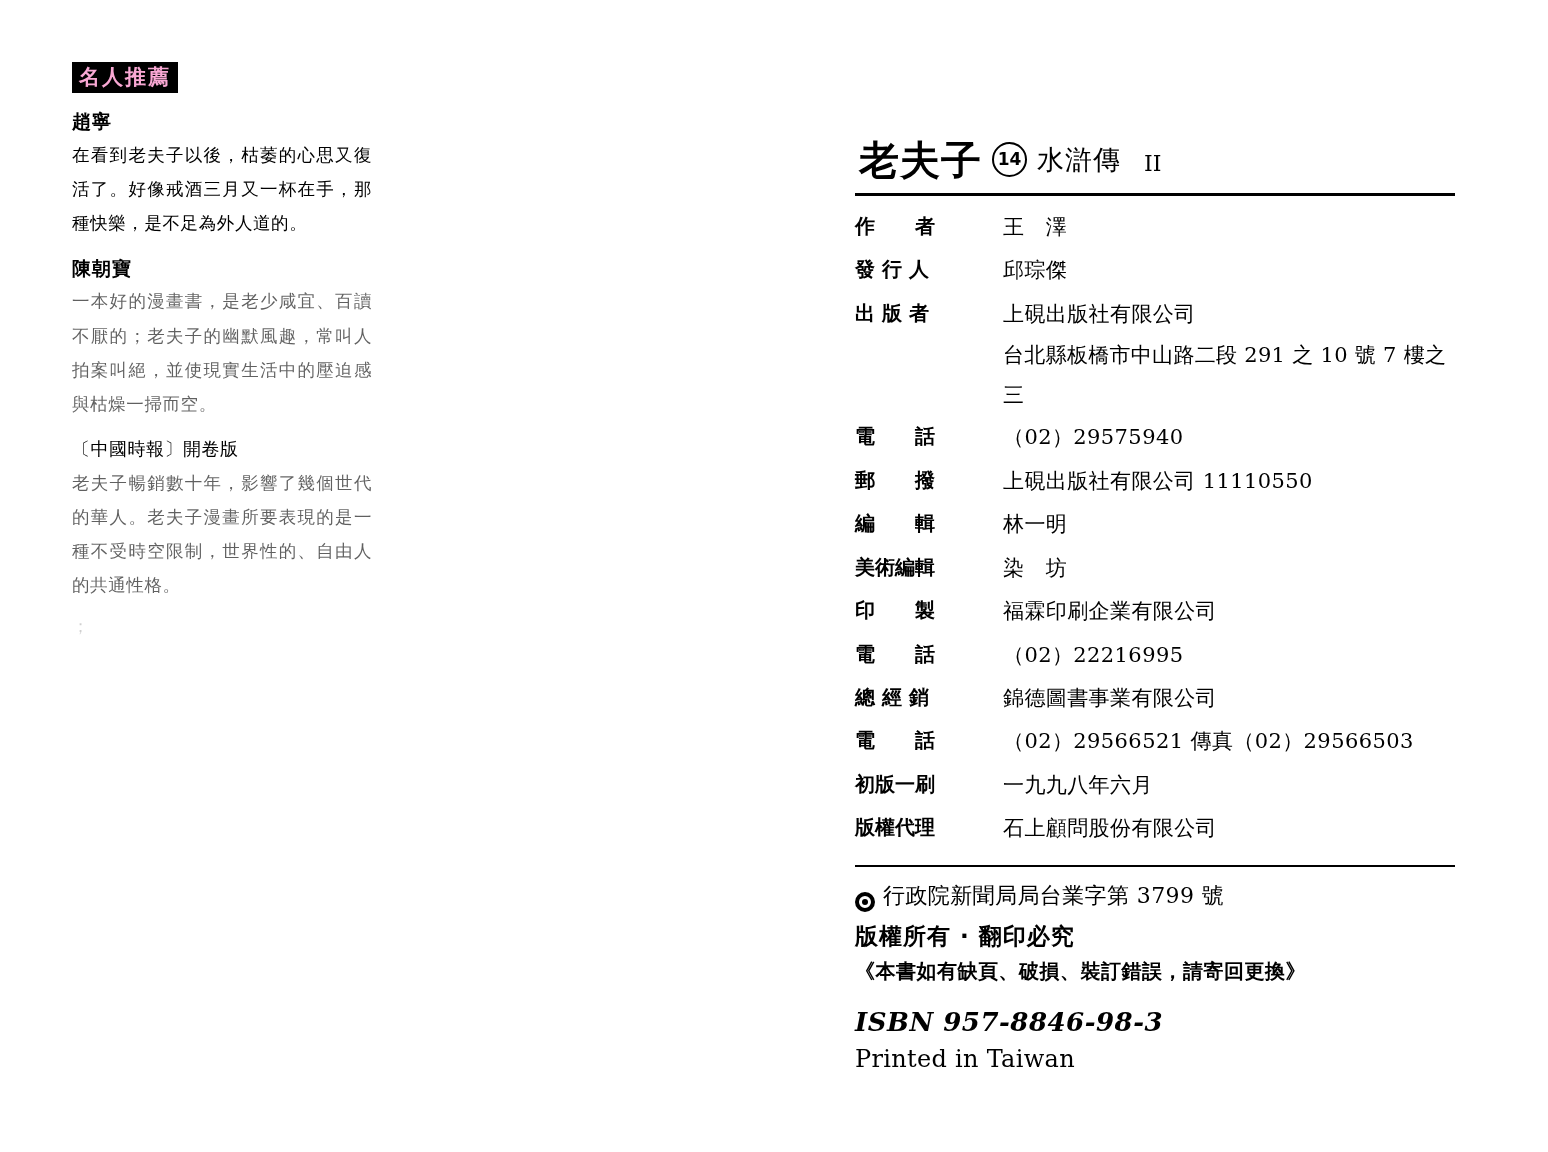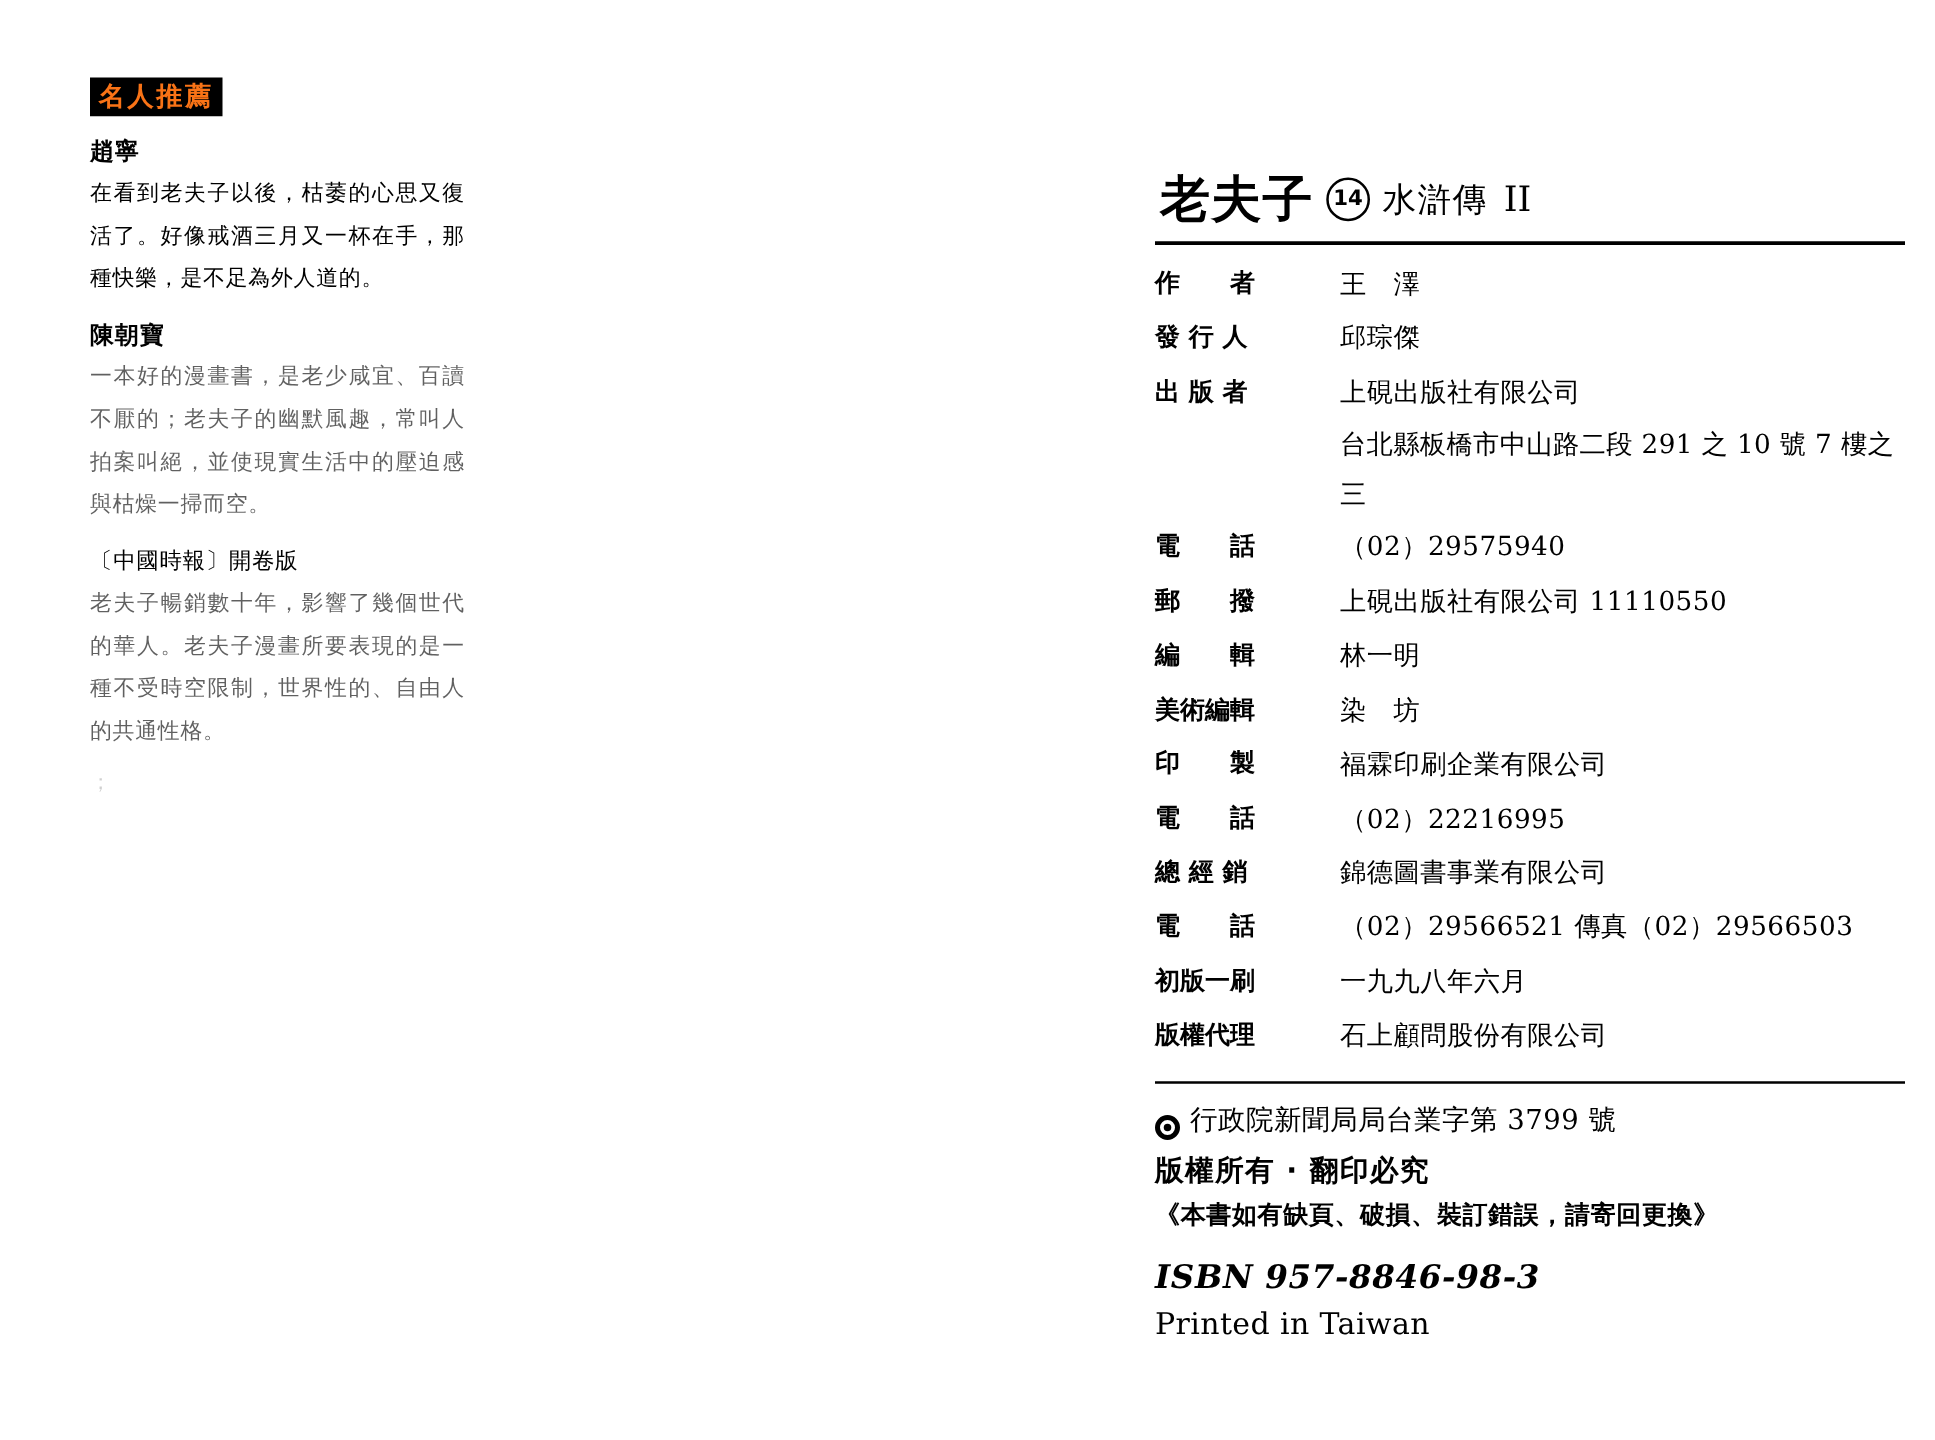--- a/index.html
+++ b/index.html
@@ -19,21 +19,21 @@
   
   #left-column {
     position: absolute;
     left: 72px;
     top: 62px;
     width: 300px;
   }
   #recommend-heading {
     display: inline-block;
     background: #000000;
-    color: #f97316;
+    color: #f9a8d4;
     font-family: "DejaVu Sans", "Liberation Sans", sans-serif;
     font-weight: bold;
     font-size: 21px;
     letter-spacing: 2px;
     padding: 4px 7px 5px 7px;
     line-height: 1.05;
   }
   .rec-block {
     margin-top: 14px;
   }
@@ -65,21 +65,21 @@
   #tail-marks {
     margin-top: 8px;
     font-size: 17px;
     line-height: 1.9;
     opacity: 0.18;
   }
 
   
   #right-column {
     position: absolute;
-    left: 924px;
+    left: 855px;
     top: 140px;
     width: 600px;
   }
   #title-row {
     display: flex;
     align-items: flex-end;
     gap: 10px;
     padding-left: 4px;
   }
   #book-title {
@@ -104,23 +104,23 @@
     margin-bottom: 3px;
   }
   #subtitle {
     font-family: "DejaVu Serif", "Liberation Serif", serif;
     font-size: 27px;
     letter-spacing: 1px;
     margin-bottom: 2px;
   }
   #subtitle-num {
     font-family: "DejaVu Serif", "Liberation Serif", serif;
-    font-size: 28px;
+    font-size: 22px;
     margin-bottom: 4px;
-    margin-left: 3px;
+    margin-left: 13px;
   }
   .rule-thick {
     border: 0;
     border-top: 3px solid #000;
     margin: 13px 0 10px 0;
     width: 600px;
   }
   .rule-thin {
     border: 0;
     border-top: 2px solid #000;

